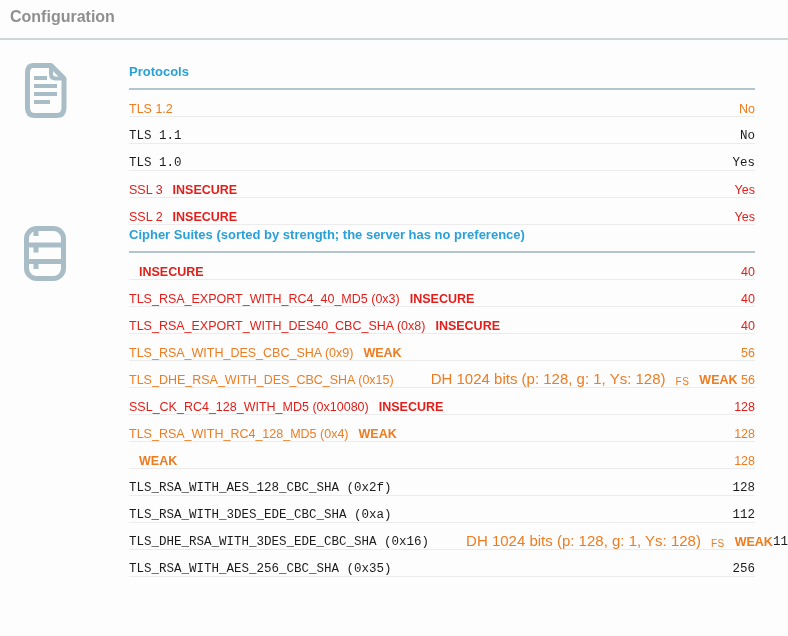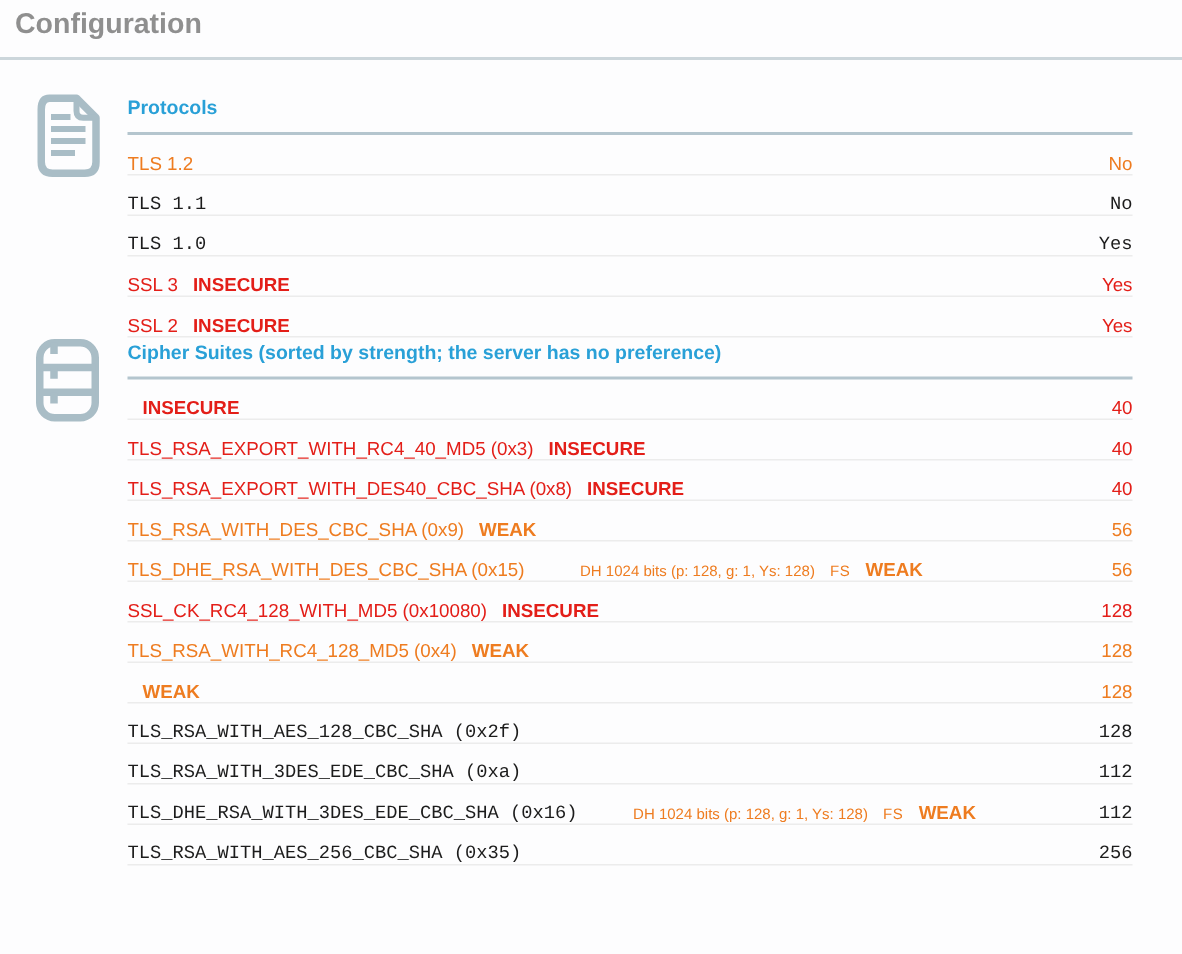--- a/index.html
+++ b/index.html
@@ -5,33 +5,34 @@
   html,body{margin:0;padding:0;}
   body{
     width:788px;height:636px;
     background:#fdfdfe;
     font-family:"Liberation Sans","DejaVu Sans",sans-serif;
     color:#1c1c1c;
     overflow:hidden;
   }
   .page-title{
     color:#8f8f8f;
-    font-size:19px;
+    font-size:16px;
     font-weight:bold;
     padding:6px 4px 0 10px;
     line-height:22px;
   }
   .title-divider{
     border:none;
     border-top:2px solid #ccd6db;
     margin:10px 0 0 0;
   }
   .section{
     display:flex;
     margin:0 33px 0 20px;
+    gap:44px;
   }
   .section.protocols{margin-top:22px;}
   .section.ciphers{}
   .icon-col{
     width:65px;
     flex:none;
     padding-top:0;
   }
   .tbl{flex:1;min-width:0;}
   .tbl-header{
@@ -44,21 +45,21 @@
   }
   .row{
     display:flex;
     align-items:flex-end;
     height:26px;
     border-bottom:1px solid #ececec;
     font-size:12.5px;
   }
   .name{white-space:nowrap;}
   .badge{font-weight:bold;margin-left:10px;white-space:nowrap;}
-  .annotation{font-size:10px;color:#ee7c20;margin-left:9px;white-space:nowrap;padding-left:28px;}
+  .annotation{font-size:15px;color:#ee7c20;margin-left:9px;white-space:nowrap;padding-left:28px;}
   .fs{font-size:10px;color:#ee7c20;margin-left:10px;letter-spacing:0.5px;}
   .value{margin-left:auto;white-space:nowrap;}
   .t-red{color:#e31e18;}
   .t-orange{color:#ee7c20;}
   .t-black{color:#1c1c1c;font-family:Liberation Mono, monospace;}
 </style>
 </head>
 <body>
 
 <div class="page-title">Configuration</div>

